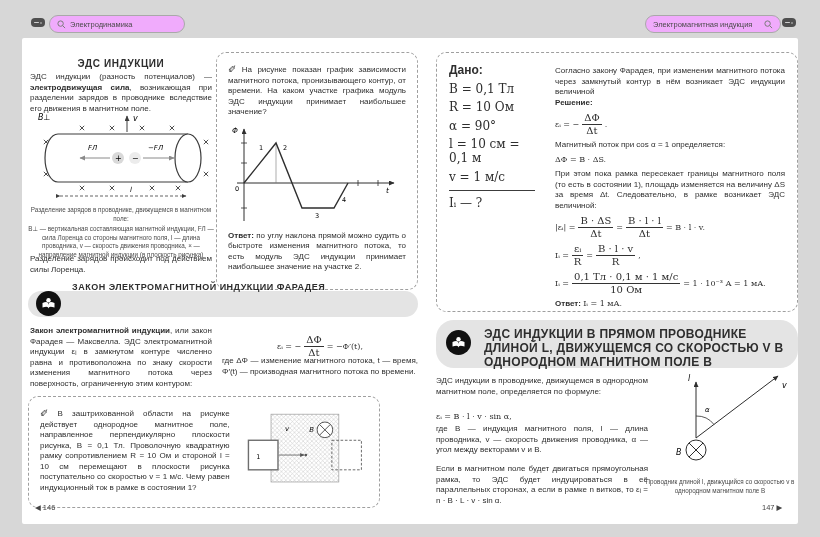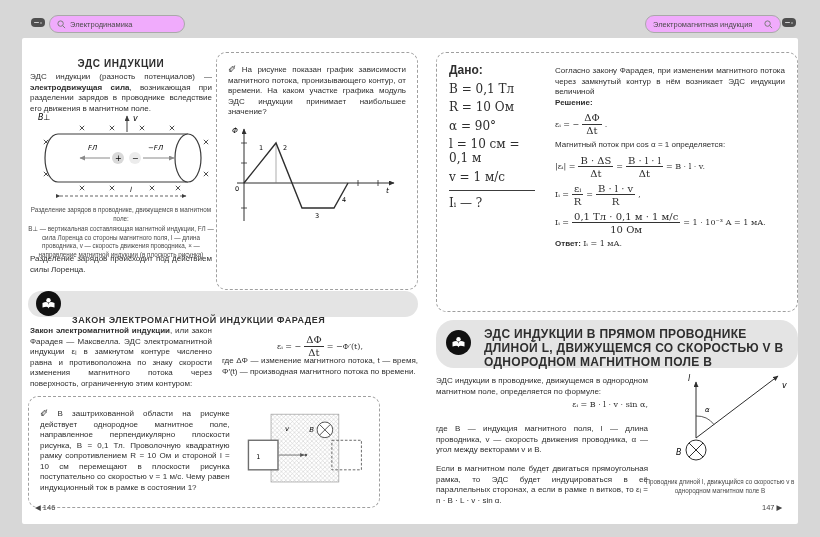--- a/index.html
+++ b/index.html
@@ -131,30 +131,31 @@
     <line x1="48" y1="22" x2="48" y2="62" stroke="#777" stroke-width="0.6"></line>
     <polyline points="16,62 48,22 74,87 106,87 120,62" fill="none" stroke="#2e2e2e" stroke-width="1.4"></polyline>
     <text x="4" y="12" font-size="7.5" font-style="italic">Φ</text>
     <text x="7" y="70" font-size="6.5">0</text>
     <text x="158" y="72" font-size="7.5" font-style="italic">t</text>
     <text x="31" y="29" font-size="6.5">1</text>
     <text x="55" y="29" font-size="6.5">2</text>
     <text x="87" y="97" font-size="6.5">3</text>
     <text x="114" y="81" font-size="6.5">4</text>
   </svg>
+  <div class="p" style="margin-top:2px;"><b>Ответ:</b> <span>по углу наклона прямой можно судить о быстроте изменения магнитного потока, то есть модуль ЭДС индукции принимает наибольшее значение на участке 2.</span></div>
 </div>
 
 <div class="band" style="left:28px;top:291px;width:390px;height:26px;"></div>
 <div class="bicon" style="left:36px;top:291px;">
   <svg width="15" height="15" viewBox="0 0 15 15">
     <circle cx="7.5" cy="4.2" r="2.2" fill="#fff"></circle>
     <path d="M1.5,7 Q7.5,4.5 7.5,9 Q7.5,4.5 13.5,7 L13.5,11.5 Q7.5,9.5 7.5,12.5 Q7.5,9.5 1.5,11.5 Z" fill="#fff"></path>
   </svg>
 </div>
-<div class="abs bt band-title" style="left:72px;top:315px;width:340px;font-weight:bold;font-size:9px;letter-spacing:0.5px;">ЗАКОН ЭЛЕКТРОМАГНИТНОЙ ИНДУКЦИИ ФАРАДЕЯ</div>
+<div class="abs bt band-title" style="left:72px;top:282px;width:340px;font-weight:bold;font-size:9px;letter-spacing:0.5px;">ЗАКОН ЭЛЕКТРОМАГНИТНОЙ ИНДУКЦИИ ФАРАДЕЯ</div>
 
 <div class="abs p" style="left:30px;top:326px;width:182px;"><b>Закон электромагнитной индукции</b><span>, или закон Фарадея — Максвелла. ЭДС электромагнитной индукции εᵢ в замкнутом контуре численно равна и противоположна по знаку скорости изменения магнитного потока через поверхность, ограниченную этим контуром:</span></div>
 <div class="abs mathline" style="left:222px;top:334px;width:196px;justify-content:center;">
   <span class="math">εᵢ = −</span>
   <span class="frac">
       <span class="num math">ΔΦ</span>
       <span class="den math">Δt</span>
     </span>
   <span class="math">= −Φ′(t),</span>
 </div>
@@ -202,20 +203,22 @@
     <div class="p" style="font-weight:bold;text-align:left;">Решение:</div>
     <div class="mathline" style="margin:4px 0;">
       <span class="math">εᵢ = −</span>
       <span class="frac">
           <span class="num math">ΔΦ</span>
           <span class="den math">Δt</span>
         </span>
       <span class="math">.</span>
     </div>
     <div class="p">Магнитный поток при cos α = 1 определяется:</div>
+    <div class="p math" style="margin:4px 0;text-align:left;">ΔΦ = B · ΔS.</div>
+    <div class="p">При этом пока рамка пересекает границы магнитного поля (то есть в состоянии 1), площадь изменяется на величину ΔS за время Δt. Следовательно, в рамке возникает ЭДС величиной:</div>
     <div class="mathline" style="margin:4px 0;">
       <span class="math">|εᵢ| =</span>
       <span class="frac">
           <span class="num math">B · ΔS</span>
           <span class="den math">Δt</span>
         </span>
       <span class="math">=</span>
       <span class="frac">
           <span class="num math">B · l · l</span>
           <span class="den math">Δt</span>
@@ -250,21 +253,21 @@
 <div class="band" style="left:436px;top:320px;width:362px;height:48px;border-radius:18px;"></div>
 <div class="bicon" style="left:446px;top:330px;">
   <svg width="15" height="15" viewBox="0 0 15 15">
     <circle cx="7.5" cy="4.2" r="2.2" fill="#fff"></circle>
     <path d="M1.5,7 Q7.5,4.5 7.5,9 Q7.5,4.5 13.5,7 L13.5,11.5 Q7.5,9.5 7.5,12.5 Q7.5,9.5 1.5,11.5 Z" fill="#fff"></path>
   </svg>
 </div>
 <div class="abs bt" style="left:484px;top:327px;width:300px;font-weight:bold;font-size:12px;letter-spacing:0.3px;">ЭДС ИНДУКЦИИ В ПРЯМОМ ПРОВОДНИКЕ ДЛИНОЙ L, ДВИЖУЩЕМСЯ СО СКОРОСТЬЮ V В ОДНОРОДНОМ МАГНИТНОМ ПОЛЕ B</div>
 
 <div class="abs p" style="left:436px;top:376px;width:212px;">ЭДС индукции в проводнике, движущемся в однородном магнитном поле, определяется по формуле:</div>
-<div class="abs p math" style="left:436px;top:400px;width:212px;text-align:right;">εᵢ = B · l · v · sin α,</div>
+<div class="abs p math" style="left:436px;top:412px;width:212px;text-align:left;">εᵢ = B · l · v · sin α,</div>
 <div class="abs p" style="left:436px;top:424px;width:212px;">где B — индукция магнитного поля, l — длина проводника, v — скорость движения проводника, α — угол между векторами v и B.</div>
 <div class="abs p" style="left:436px;top:464px;width:212px;">Если в магнитном поле будет двигаться прямоугольная рамка, то ЭДС будет индуцироваться в её параллельных сторонах, а если в рамке n витков, то εᵢ = n · B · L · v · sin α.</div>
 
 <svg class="abs" style="left:658px;top:368px;" width="140" height="104" viewBox="0 0 140 104">
   <defs>
       <marker id="ah4" markerWidth="7" markerHeight="7" refX="5" refY="2.5" orient="auto">
         <path d="M0,0 L5.5,2.5 L0,5 Z" fill="#2e2e2e"></path>
       </marker>
     </defs>
   <circle cx="38" cy="82" r="10" fill="#ffffff" stroke="#2e2e2e" stroke-width="1"></circle>

